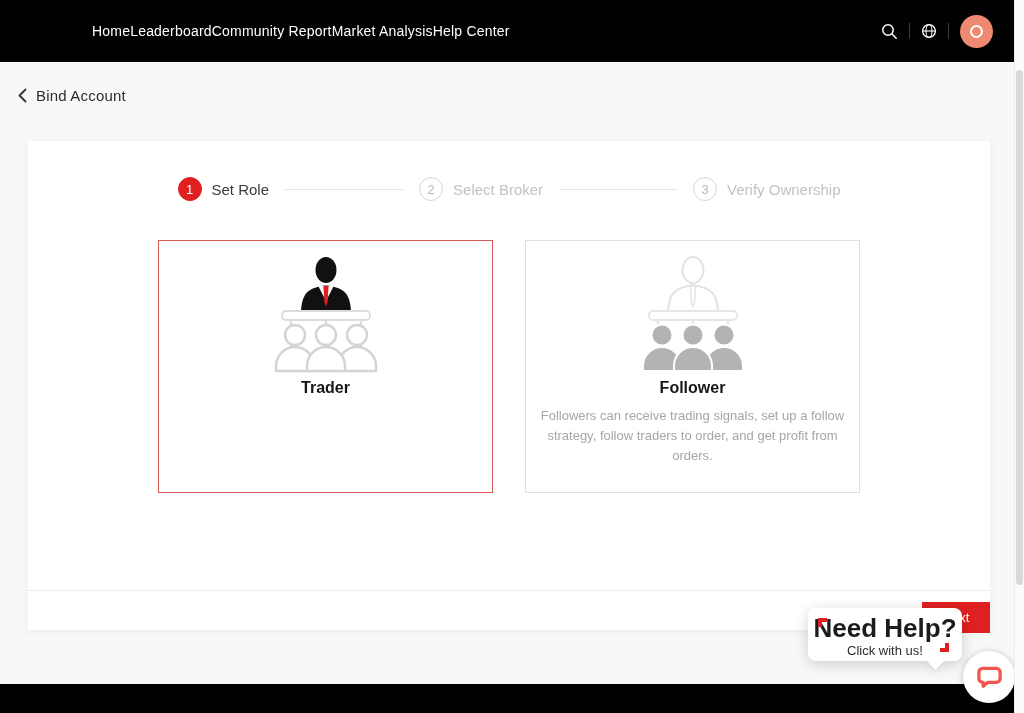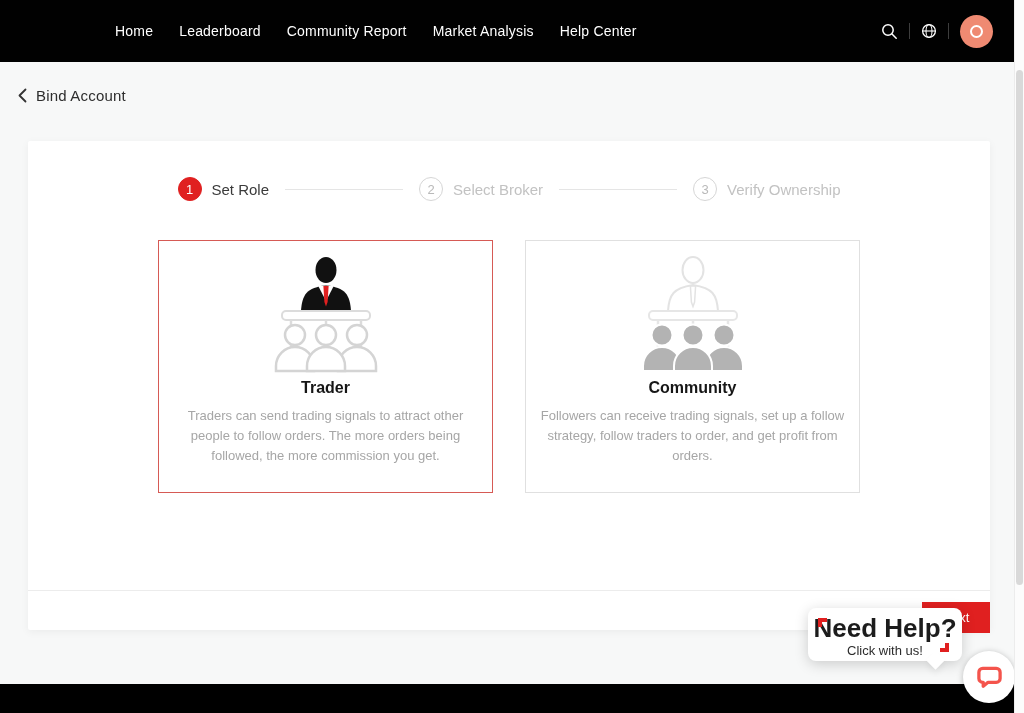--- a/index.html
+++ b/index.html
@@ -5,21 +5,21 @@
   * { margin:0; padding:0; box-sizing:border-box; }
   html,body { width:1024px; height:713px; }
   body {
     position:relative; overflow:hidden;
     background:#f7f8f8;
     font-family:"Liberation Sans", sans-serif;
   }
 
   
   .header { position:absolute; top:0; left:0; right:0; height:62px; background:#010101; display:flex; align-items:center; z-index:5; }
-  .nav { display:flex; gap:26px; margin-left:115px;text-align:right; }
+  .nav { display:flex; margin-left:92px;text-align:right; }
   .nav-item { color:#fff; font-size:14px; letter-spacing:.2px; cursor:pointer; white-space:nowrap; }
   .header-right { position:absolute; right:31px; top:0; height:62px; display:flex; align-items:center; gap:11px; }
   .icon-btn { display:flex; align-items:center; justify-content:center; cursor:pointer; }
   .v-div { width:1px; height:16px; background:#3d3d3d; }
   .avatar { width:33px; height:33px; border-radius:50%; background:var(--avatar-bg,#ef8a72); display:flex; align-items:center; justify-content:center; cursor:pointer; }
   .avatar-ring { width:13px; height:13px; border:2.5px solid #fff; border-radius:50%; }
 
   
   .breadcrumb { position:absolute; top:87px; left:18px; display:flex; align-items:center; gap:9px; cursor:pointer; }
   .breadcrumb-label { font-size:15px; color:#2d2d2d; letter-spacing:.2px; }
@@ -142,21 +142,20 @@
             <circle cx="44" cy="80" r="10"></circle>
             <path d="M25 116 v-5 a19 19 0 0 1 38 0 v5 z"></path>
             <circle cx="106" cy="80" r="10"></circle>
             <path d="M87 116 v-5 a19 19 0 0 1 38 0 v5 z"></path>
             <circle cx="75" cy="80" r="10"></circle>
             <path d="M56 116 v-5 a19 19 0 0 1 38 0 v5 z"></path>
           </g>
         </svg>
       </span>
       <div class="role-title">Trader</div>
-      <div class="role-desc">Traders can send trading signals to attract other people to follow orders. The more orders being followed, the more commission you get.</div>
     </div>
 
     <div class="role-card">
       <span class="role-icon-wrap">
         <svg width="150" height="118" viewBox="0 0 150 118">
           <ellipse cx="75" cy="15" rx="10.5" ry="13" fill="#fff" stroke="#e3e3e3" stroke-width="2"></ellipse>
           <path d="M75 30 C66 31.5 59 34 55.5 38 C52 42 50.5 48 50 56 L100 56 C99.5 48 98 42 94.5 38 C91 34 84 31.5 75 30 Z" fill="#fff" stroke="#e3e3e3" stroke-width="2"></path>
           <polygon points="72.4,31 77.6,31 76.6,47 75,51.5 73.4,47" fill="none" stroke="#e3e3e3" stroke-width="1.5"></polygon>
           <rect x="31" y="56" width="88" height="9" rx="4" fill="#fff" stroke="#e6e6e6" stroke-width="2"></rect>
           <line x1="40" y1="65" x2="40" y2="96" stroke="#e6e6e6" stroke-width="2.5"></line>
@@ -165,21 +164,21 @@
           <g fill="#b3b3b3" stroke="#fff" stroke-width="2">
             <circle cx="44" cy="80" r="10.5"></circle>
             <path d="M25 116 v-5 a19 19 0 0 1 38 0 v5 z"></path>
             <circle cx="106" cy="80" r="10.5"></circle>
             <path d="M87 116 v-5 a19 19 0 0 1 38 0 v5 z"></path>
             <circle cx="75" cy="80" r="10.5"></circle>
             <path d="M56 116 v-5 a19 19 0 0 1 38 0 v5 z"></path>
           </g>
         </svg>
       </span>
-      <div class="role-title">Community</div>
+      <div class="role-title">Follower</div>
       <div class="role-desc">Followers can receive trading signals, set up a follow strategy, follow traders to order, and get profit from orders.</div>
     </div>
   </div>
 
   <div class="card-footer">
     <button class="next-btn">Next</button>
   </div>
 </div>
 
 <div class="help-bubble">

